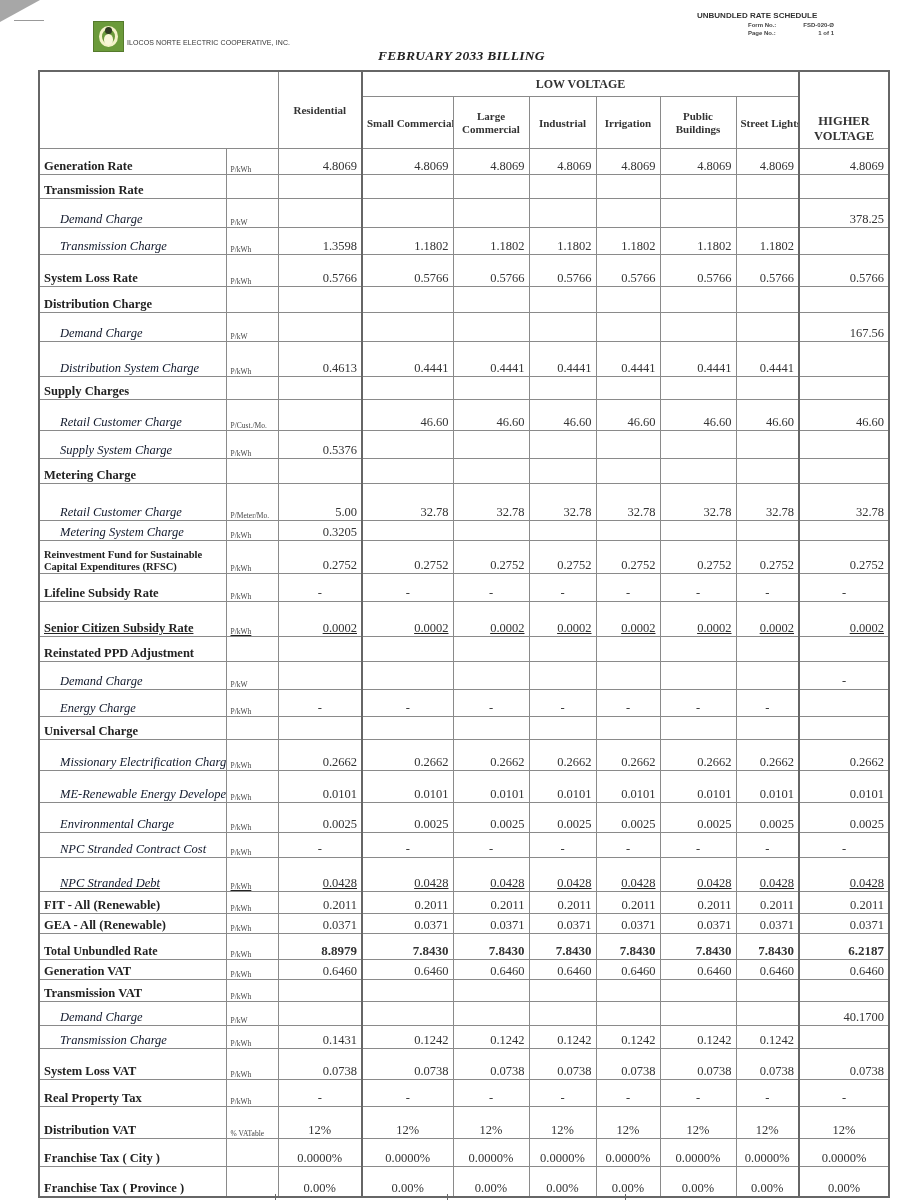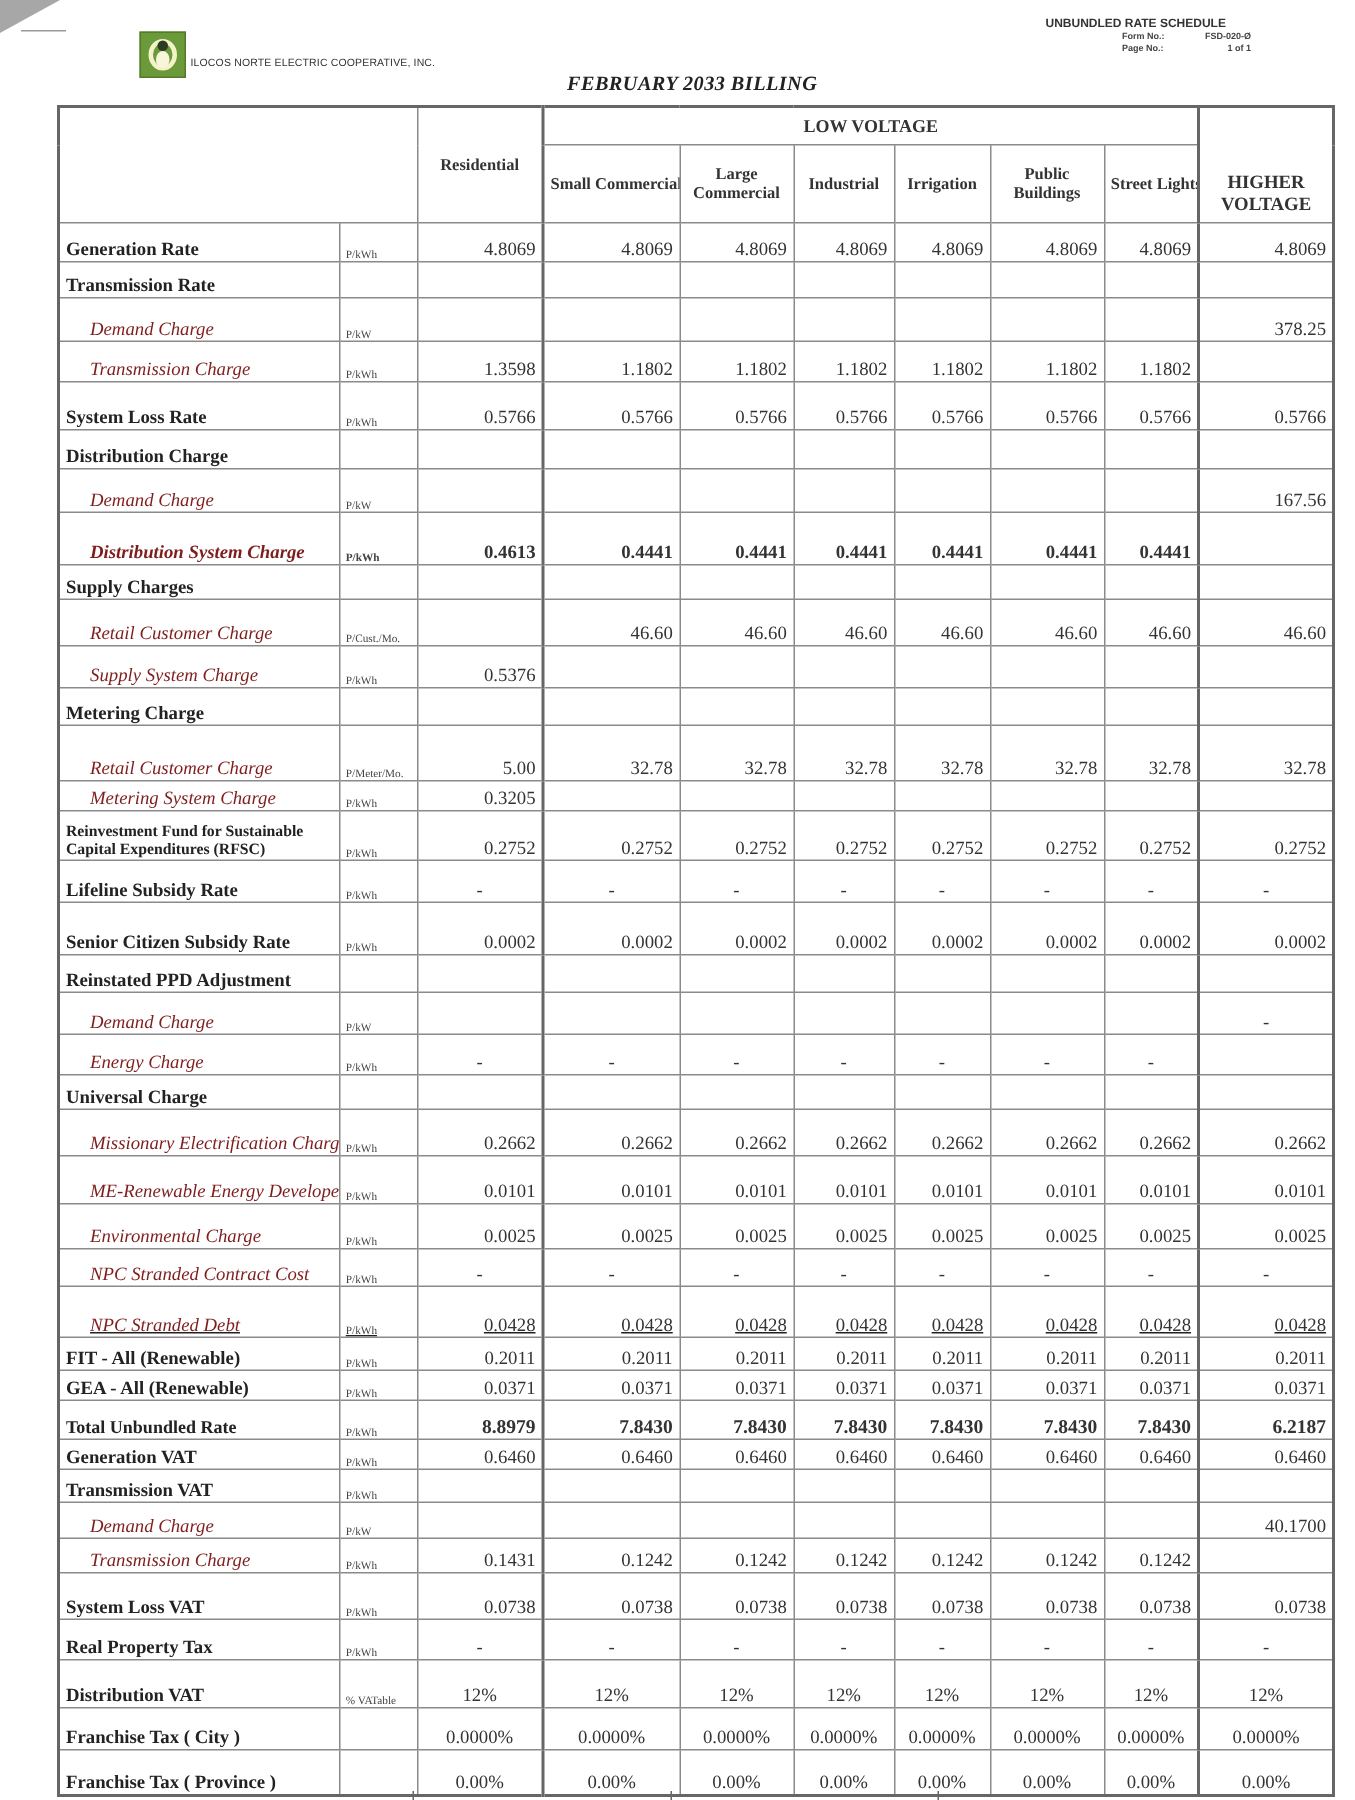--- a/index.html
+++ b/index.html
@@ -19,21 +19,21 @@
 
   table.rates { position: absolute; left: 38px; top: 70px; width: 850px; border-collapse: collapse; table-layout: fixed; border: 2px solid #666; }
   table.rates td, table.rates th { border: 1px solid #8a8a8a; padding: 0 4px; overflow: hidden; white-space: nowrap; }
   table.rates th { font-weight: bold; font-size: 11px; text-align: center; color: #333; }
   .th-lv { height: 24px; font-size: 12px !important; }
   .th-hv { font-size: 12.5px !important; line-height: 15px; vertical-align: bottom; padding-bottom: 4px !important; }
   .th-res { vertical-align: middle; }
   .thick-l { border-left: 2px solid #666 !important; }
   td.lbl { font-size: 12.5px; color: #222; }
   td.lbl.bold { font-weight: bold; }
-  td.lbl.sub { font-style: italic; padding-left: 20px; color: #7f1d1d; font-size: 12.5px; }
+  td.lbl.sub { font-style: italic; padding-left: 20px; color: #0f172a; font-size: 12.5px; }
   td.lbl.small { font-size: 10.5px; line-height: 12px; white-space: normal; }
   td.unit { font-size: 7.5px; color: #444; }
   td.num { text-align: right; font-size: 12.5px; color: #333; vertical-align: bottom; padding-bottom: 2px; }
   td.num.center { text-align: center; }
   td.lbl, td.unit { vertical-align: bottom; padding-bottom: 2px; }
   tr.total td.num { font-weight: bold; font-size: 13px; }
   tr.total td.lbl { font-size: 12px; }
   .bottom-stub { position: absolute; top: 1194px; height: 6px; border-left: 1px solid #666; }
 </style>
 </head>
@@ -176,21 +176,21 @@
         <td class="unit">P/kW</td>
         <td class=" num"></td>
         <td class="thick-l num"></td>
         <td class=" num"></td>
         <td class=" num"></td>
         <td class=" num"></td>
         <td class=" num"></td>
         <td class=" num"></td>
         <td class="thick-l num">167.56</td>
       </tr>
-      <tr style="height: 35px; font-weight: bold;">
+      <tr style="height: 35px;">
         <td class="lbl sub">Distribution System Charge</td>
         <td class="unit">P/kWh</td>
         <td class=" num">0.4613</td>
         <td class="thick-l num">0.4441</td>
         <td class=" num">0.4441</td>
         <td class=" num">0.4441</td>
         <td class=" num">0.4441</td>
         <td class=" num">0.4441</td>
         <td class=" num">0.4441</td>
         <td class="thick-l num"></td>
@@ -284,21 +284,21 @@
         <td class="unit">P/kWh</td>
         <td class=" num center">-</td>
         <td class="thick-l num center">-</td>
         <td class=" num center">-</td>
         <td class=" num center">-</td>
         <td class=" num center">-</td>
         <td class=" num center">-</td>
         <td class=" num center">-</td>
         <td class="thick-l num center">-</td>
       </tr>
-      <tr style="height: 35px;">
+      <tr style="height: 35px; text-decoration: underline;">
         <td class="lbl bold">Senior Citizen Subsidy Rate</td>
         <td class="unit">P/kWh</td>
         <td class=" num">0.0002</td>
         <td class="thick-l num">0.0002</td>
         <td class=" num">0.0002</td>
         <td class=" num">0.0002</td>
         <td class=" num">0.0002</td>
         <td class=" num">0.0002</td>
         <td class=" num">0.0002</td>
         <td class="thick-l num">0.0002</td>

